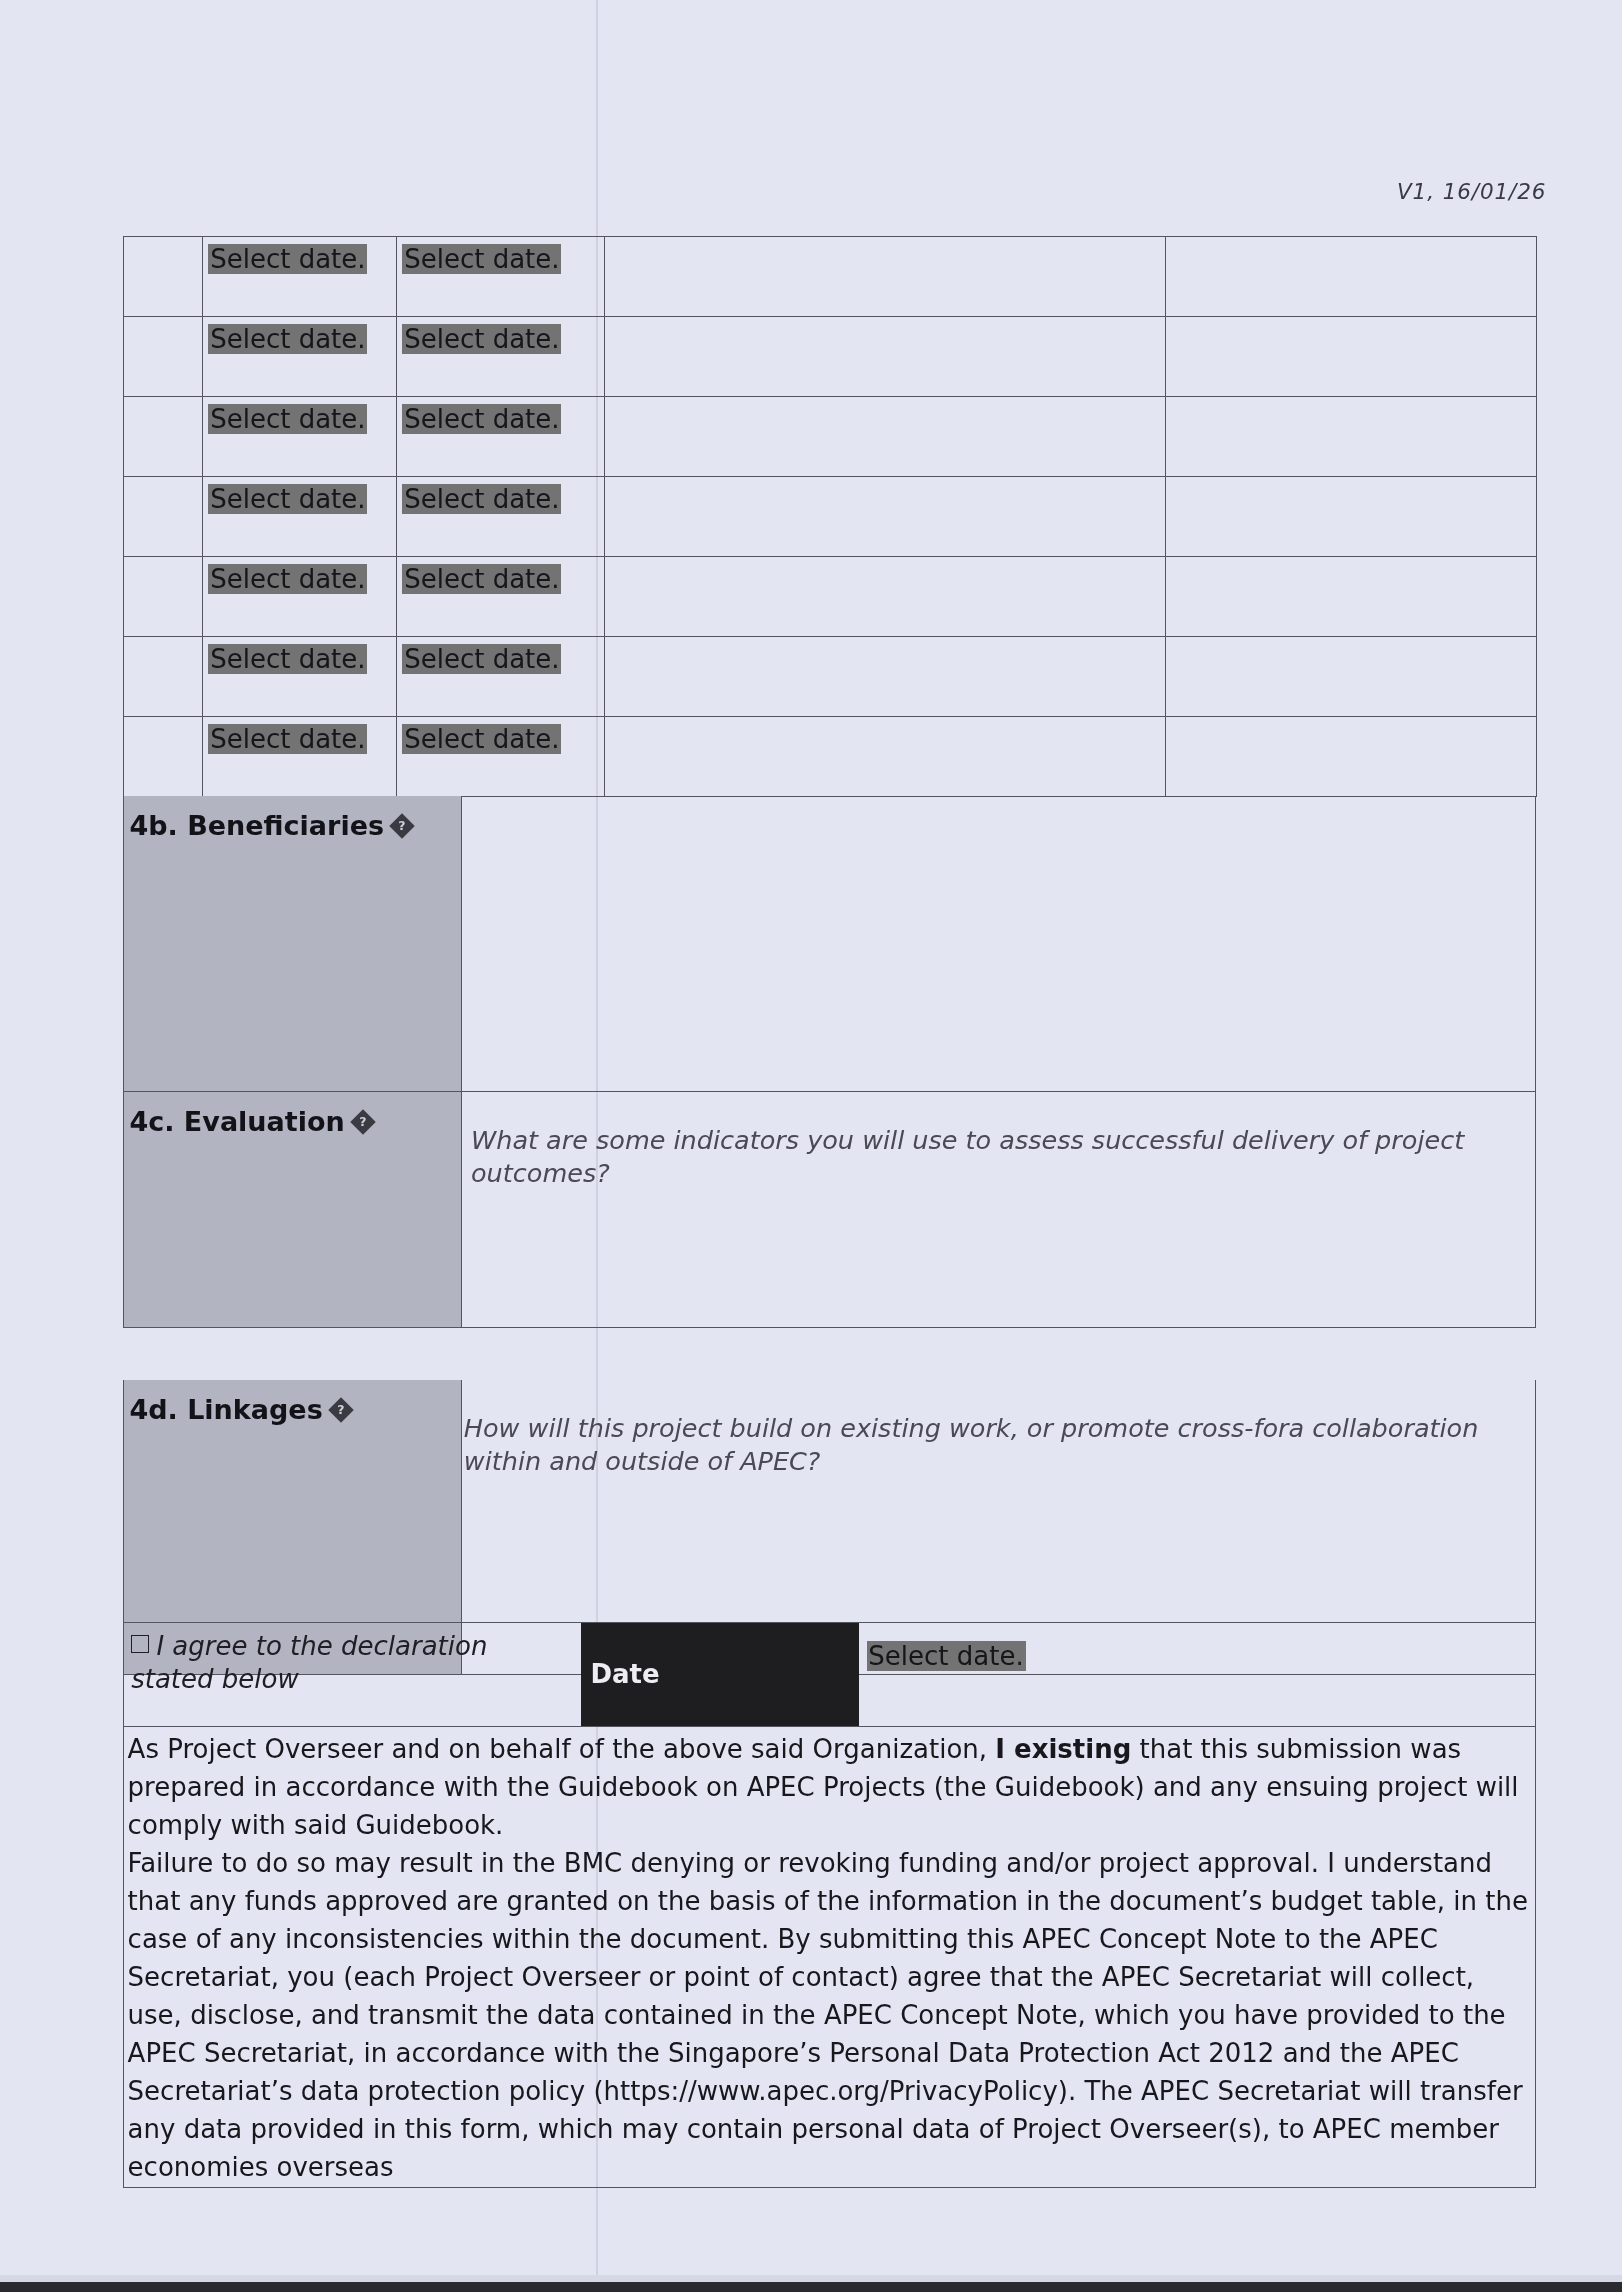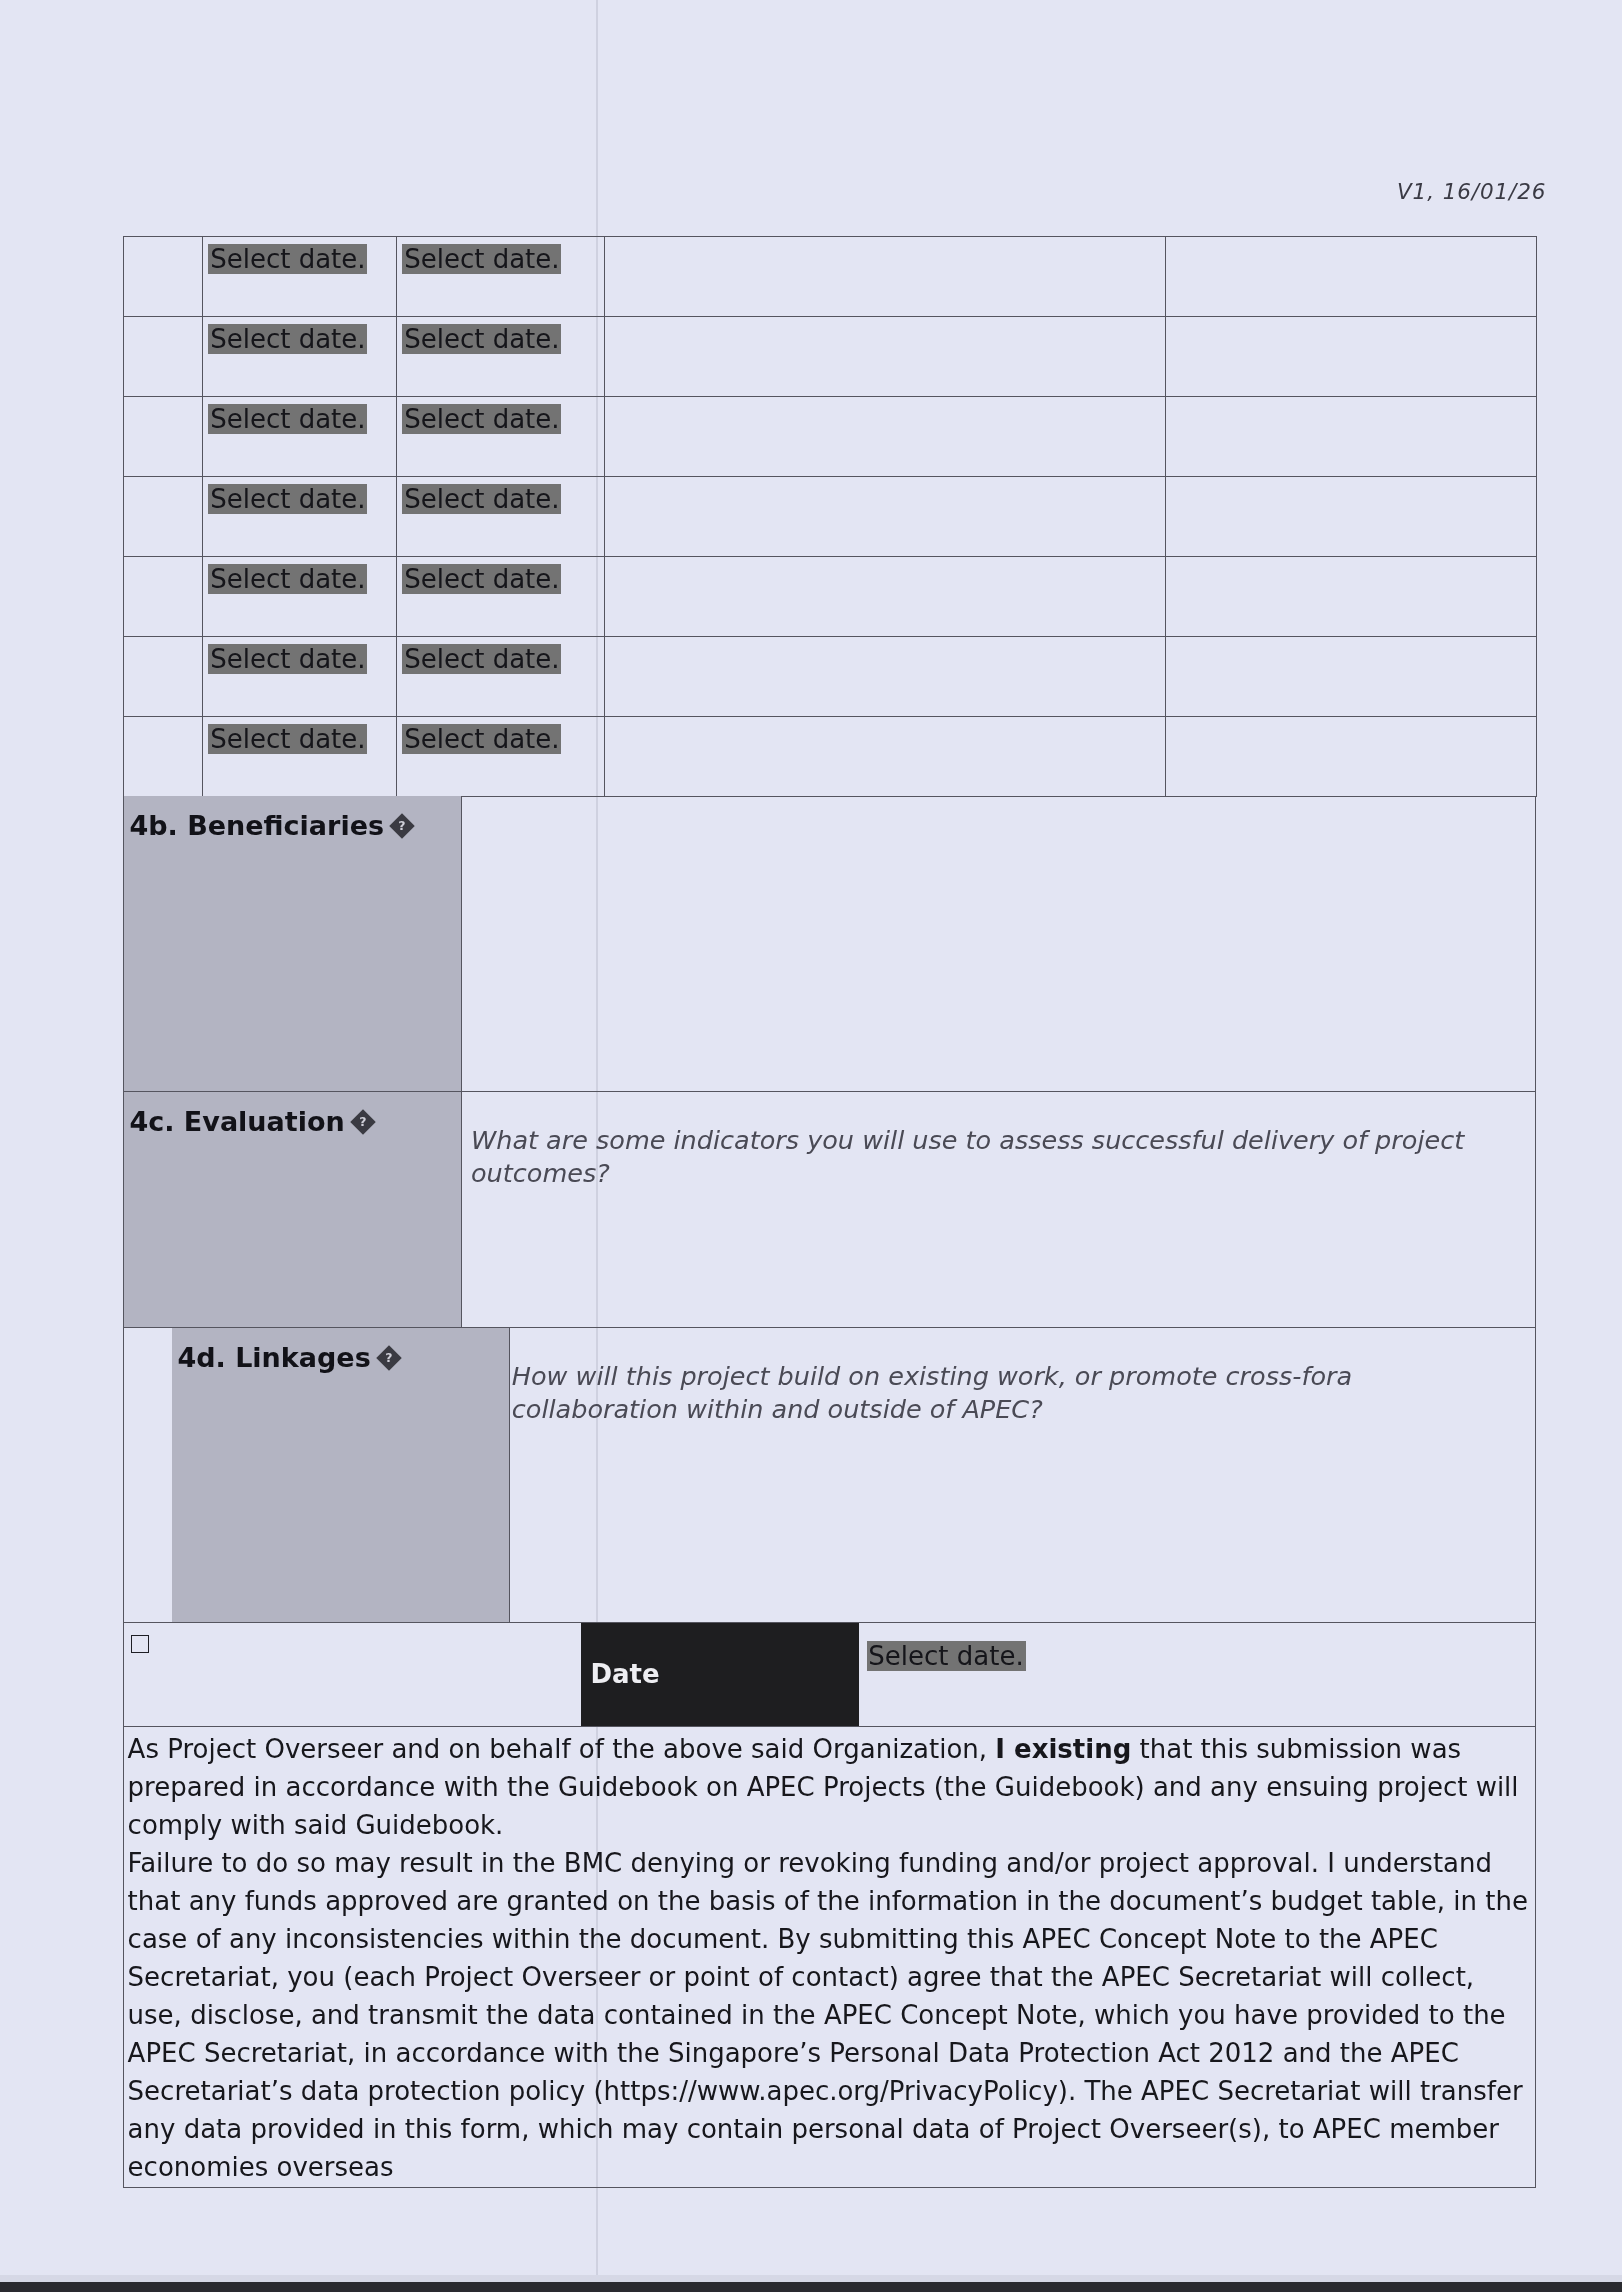--- a/index.html
+++ b/index.html
@@ -148,30 +148,30 @@
   </div>
 </div>
 
 <div class="abs section" style="top:1092px;height:236px;">
   <div class="label">
     <span>4c. Evaluation</span><span class="help-icon"><span>?</span></span>
   </div>
   <div class="content">What are some indicators you will use to assess successful delivery of project outcomes?</div>
 </div>
 
-<div class="abs section" style="top:1328px;height:295px;padding-left:48px;">
+<div class="abs section" style="top:1380px;height:295px;">
   <div class="label">
     <span>4d. Linkages</span><span class="help-icon"><span>?</span></span>
   </div>
   <div class="content" style="padding-left:1.8px;">How will this project build on existing work, or promote cross-fora collaboration within and outside of APEC?</div>
 </div>
 
 <div class="abs decl-row">
   <div class="c2">
-    <span class="checkbox"></span>
+    <span class="checkbox"></span><span>I agree to the declaration stated below</span>
   </div>
   <div class="c3 dark">
       <span>Date</span>
     </div>
   <div class="c4">
     <span class="datefield">Select date.</span>
   </div>
 </div>
 
 <div class="abs paragraph">

